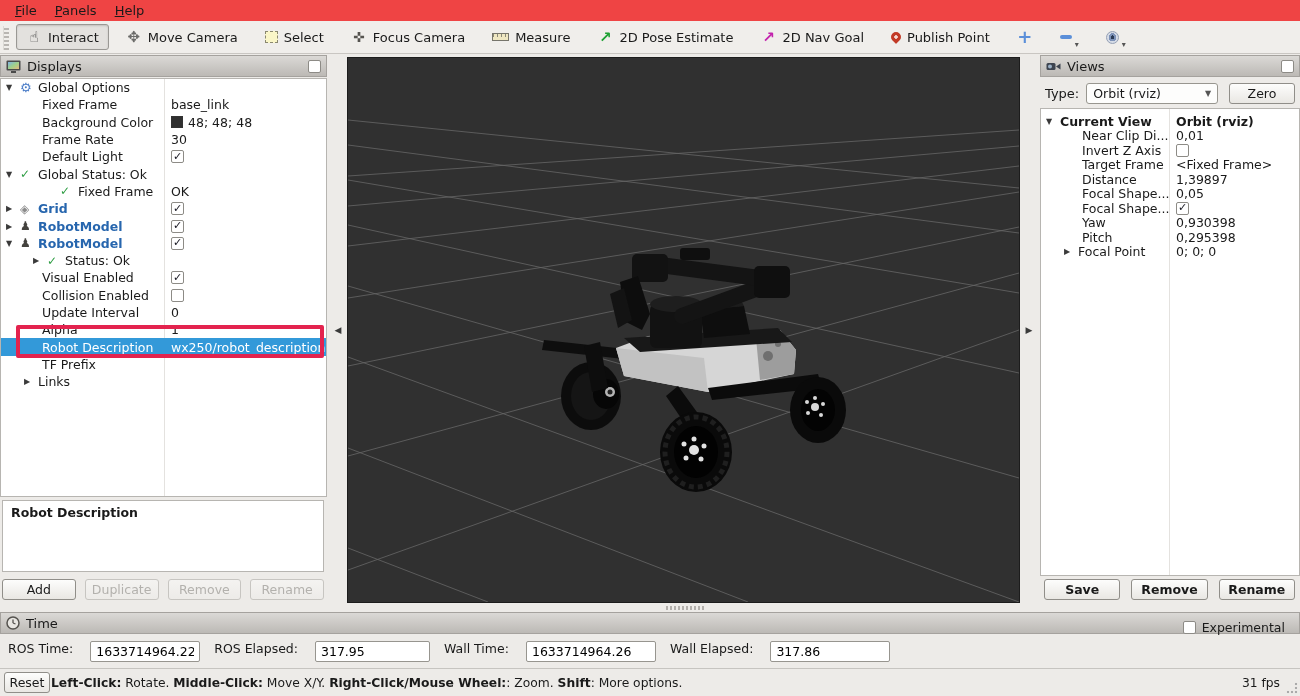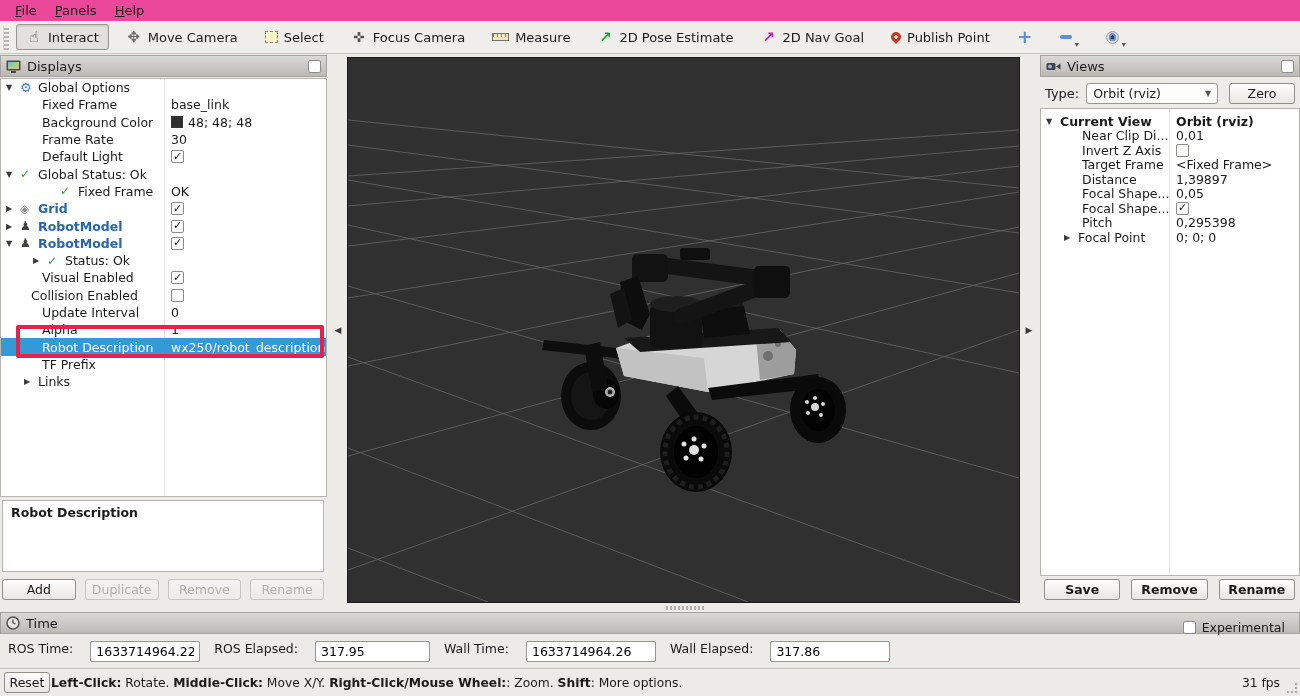--- a/index.html
+++ b/index.html
@@ -5,21 +5,21 @@
   * { margin:0; padding:0; box-sizing:border-box; }
   html,body { width:1300px; height:696px; overflow:hidden; }
   body {
     position:relative;
     font-family:"DejaVu Sans","Liberation Sans",sans-serif;
     font-size:13px; color:#1a1a1a;
     background:#edebe8;
   }
   
   #menubar { position:absolute; left:0; top:0; width:1300px; height:21px;
-    background:#ec4899; display:flex; align-items:center; padding-left:6px; }
+    background:#ef4444; display:flex; align-items:center; padding-left:6px; }
   .menu-item { padding:2px 9px; cursor:default; }
   .menu-item u { text-decoration:underline; }
   
   #toolbar { position:absolute; left:0; top:21px; width:1300px; height:33px;
     background:#f0eeeb; border-bottom:1px solid #c9c6c2;
     display:flex; align-items:center; padding-left:16px; gap:7px; }
   #toolbar-grip { position:absolute; left:3px; top:26px; width:6px; height:24px;
     background:repeating-linear-gradient(0deg,#b9b6b2 0 2px,transparent 2px 4px);
     border-left:1px solid #dcdad6; }
   .tool-btn { display:flex; align-items:center; gap:6px; height:26px;
@@ -310,21 +310,21 @@
       </div>
       <div class="tree-row" style="height: 17.3px;">
         <div class="cell name" style="width: 163px; padding-left: 41px;">
           <span class="lbl">Visual Enabled</span>
         </div>
         <div class="cell val">
           <span class="cb checked"></span>
         </div>
       </div>
       <div class="tree-row" style="height: 17.3px;">
-        <div class="cell name" style="width: 163px; padding-left: 30px;">
+        <div class="cell name" style="width: 163px; padding-left: 41px;">
           <span class="lbl">Collision Enabled</span>
         </div>
         <div class="cell val">
           <span class="cb"></span>
         </div>
       </div>
       <div class="tree-row" style="height: 17.3px;">
         <div class="cell name" style="width: 163px; padding-left: 41px;">
           <span class="lbl">Update Interval</span>
         </div>
@@ -530,20 +530,28 @@
       <div class="tree-row" style="height: 14.5px;">
         <div class="cell name" style="width: 128px; padding-left: 41px;">
           <span class="lbl">Focal Shape...</span>
         </div>
         <div class="cell val">
           <span class="cb checked"></span>
         </div>
       </div>
       <div class="tree-row" style="height: 14.5px;">
         <div class="cell name" style="width: 128px; padding-left: 41px;">
+          <span class="lbl">Yaw</span>
+        </div>
+        <div class="cell val">
+          <span class="vtext">0,930398</span>
+        </div>
+      </div>
+      <div class="tree-row" style="height: 14.5px;">
+        <div class="cell name" style="width: 128px; padding-left: 41px;">
           <span class="lbl">Pitch</span>
         </div>
         <div class="cell val">
           <span class="vtext">0,295398</span>
         </div>
       </div>
       <div class="tree-row" style="height: 14.5px;">
         <div class="cell name" style="width: 128px; padding-left: 23px;">
           <span class="arrow">▶</span>
           <span class="lbl">Focal Point</span>

